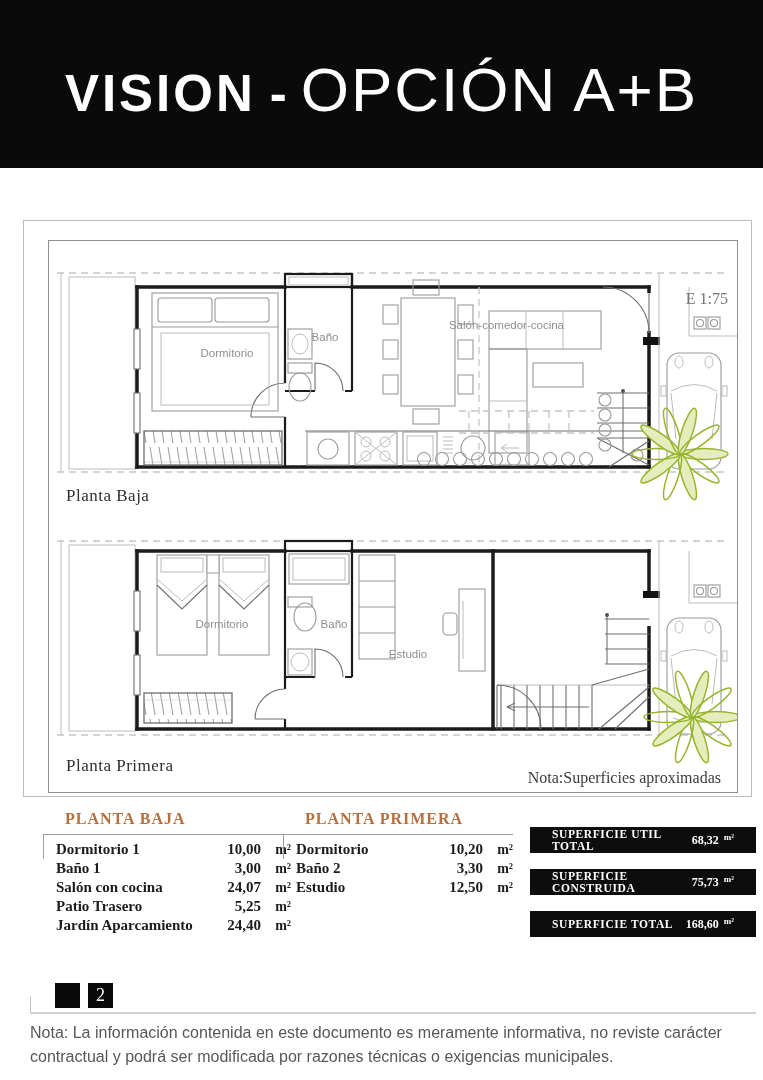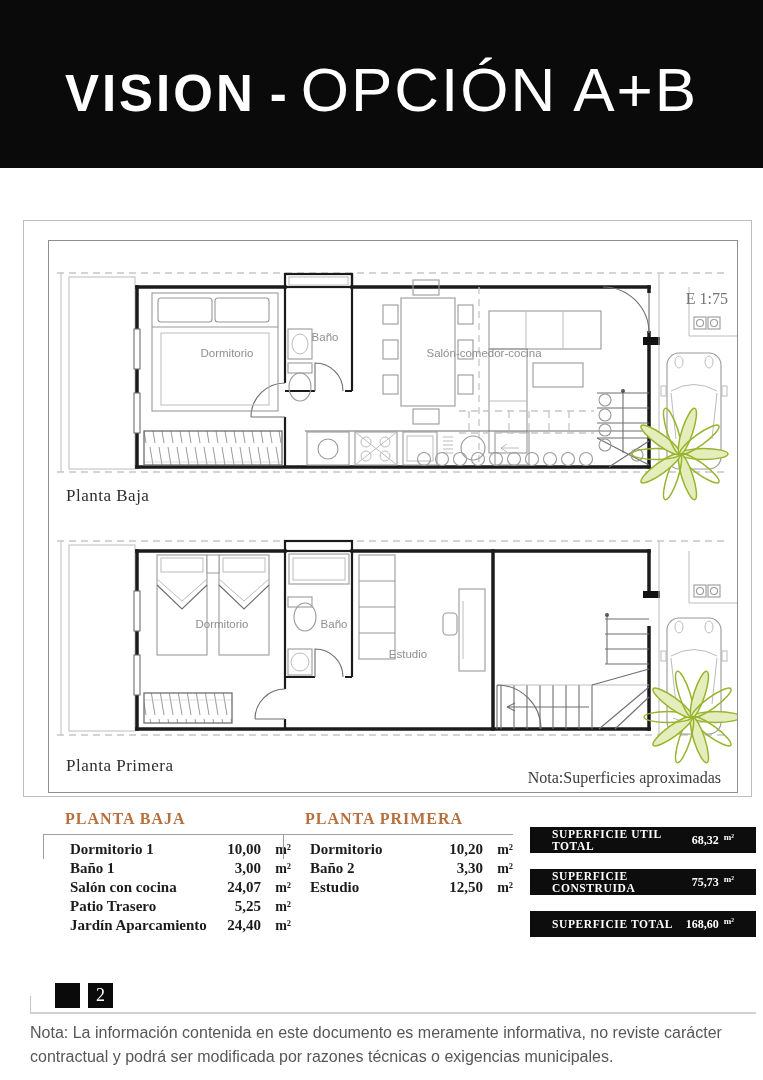--- a/index.html
+++ b/index.html
@@ -41,21 +41,21 @@
   
   .area-table{position:absolute;font-family:"Liberation Serif",serif;}
   .table-baja{left:43px;top:810px;width:248px;}
   .table-primera{left:283px;top:810px;width:230px;}
   .table-title{color:#b5703e;font-weight:700;font-size:16px;letter-spacing:1px;
                padding-left:22px;margin-bottom:6px;}
   .table-rows{border-top:1px solid #9e9e9e;position:relative;padding-top:5px;}
   .table-rows::before{content:"";position:absolute;left:0;top:0;width:1px;height:24px;
                       background:#9e9e9e;}
   .area-row{display:flex;align-items:flex-end;font-weight:700;font-size:15px;
-            color:#1c1c1c;line-height:19px;padding-left:27px;}
+            color:#1c1c1c;line-height:19px;padding-left:13px;}
   .area-name{flex:1;}
   .area-value{width:50px;text-align:right;}
   .area-unit{width:30px;text-align:right;font-size:14px;}
 
   
   .summary{position:absolute;left:530px;top:827px;width:226px;}
   .sum-box{background:#0d0d0d;color:#fff;height:26px;margin-bottom:16px;
            display:flex;align-items:center;padding:0 22px;
            font-family:"Liberation Serif",serif;}
   .sum-label{flex:1;font-size:11.5px;font-weight:700;letter-spacing:0.6px;}
@@ -299,21 +299,21 @@
             </g>
           <g>
               <use href="#plant-shape" transform="translate(12,263)"></use>
             </g>
         </g>
       </svg>
 
       <span class="scale-label">E 1:75</span>
       <span class="room-label" style="left:126px;top:106px;width:80px;">Dormitorio</span>
       <span class="room-label" style="left:234px;top:90px;width:60px;">Baño</span>
-      <span class="room-label" style="left:343px;top:106px;width:160px;">Salón-comedor-cocina</span>
+      <span class="room-label" style="left:343px;top:78px;width:160px;text-align:right;">Salón-comedor-cocina</span>
       <span class="floor-label lbl-baja">Planta Baja</span>
       <span class="room-label" style="left:121px;top:377px;width:80px;">Dormitorio</span>
       <span class="room-label" style="left:243px;top:377px;width:60px;">Baño</span>
       <span class="room-label" style="left:307px;top:407px;width:80px;">Estudio</span>
       <span class="floor-label lbl-primera">Planta Primera</span>
       <span class="sheet-note">Nota:Superficies aproximadas</span>
     </div>
   </div>
 
   <div class="area-table table-baja">

